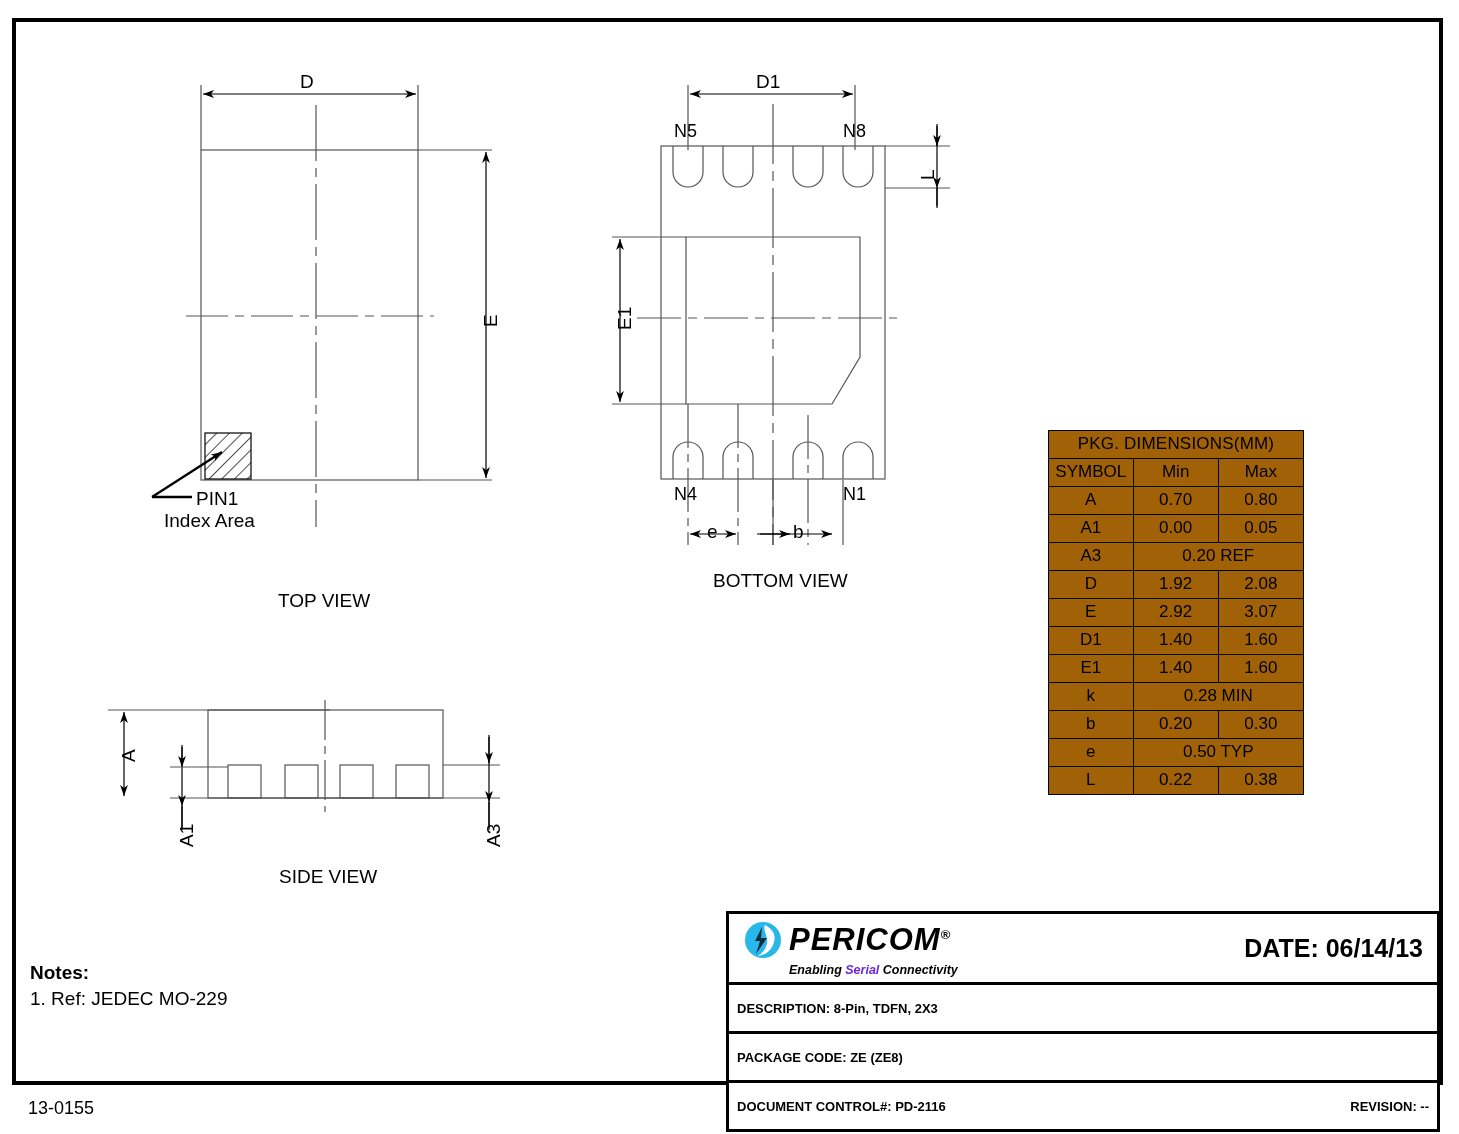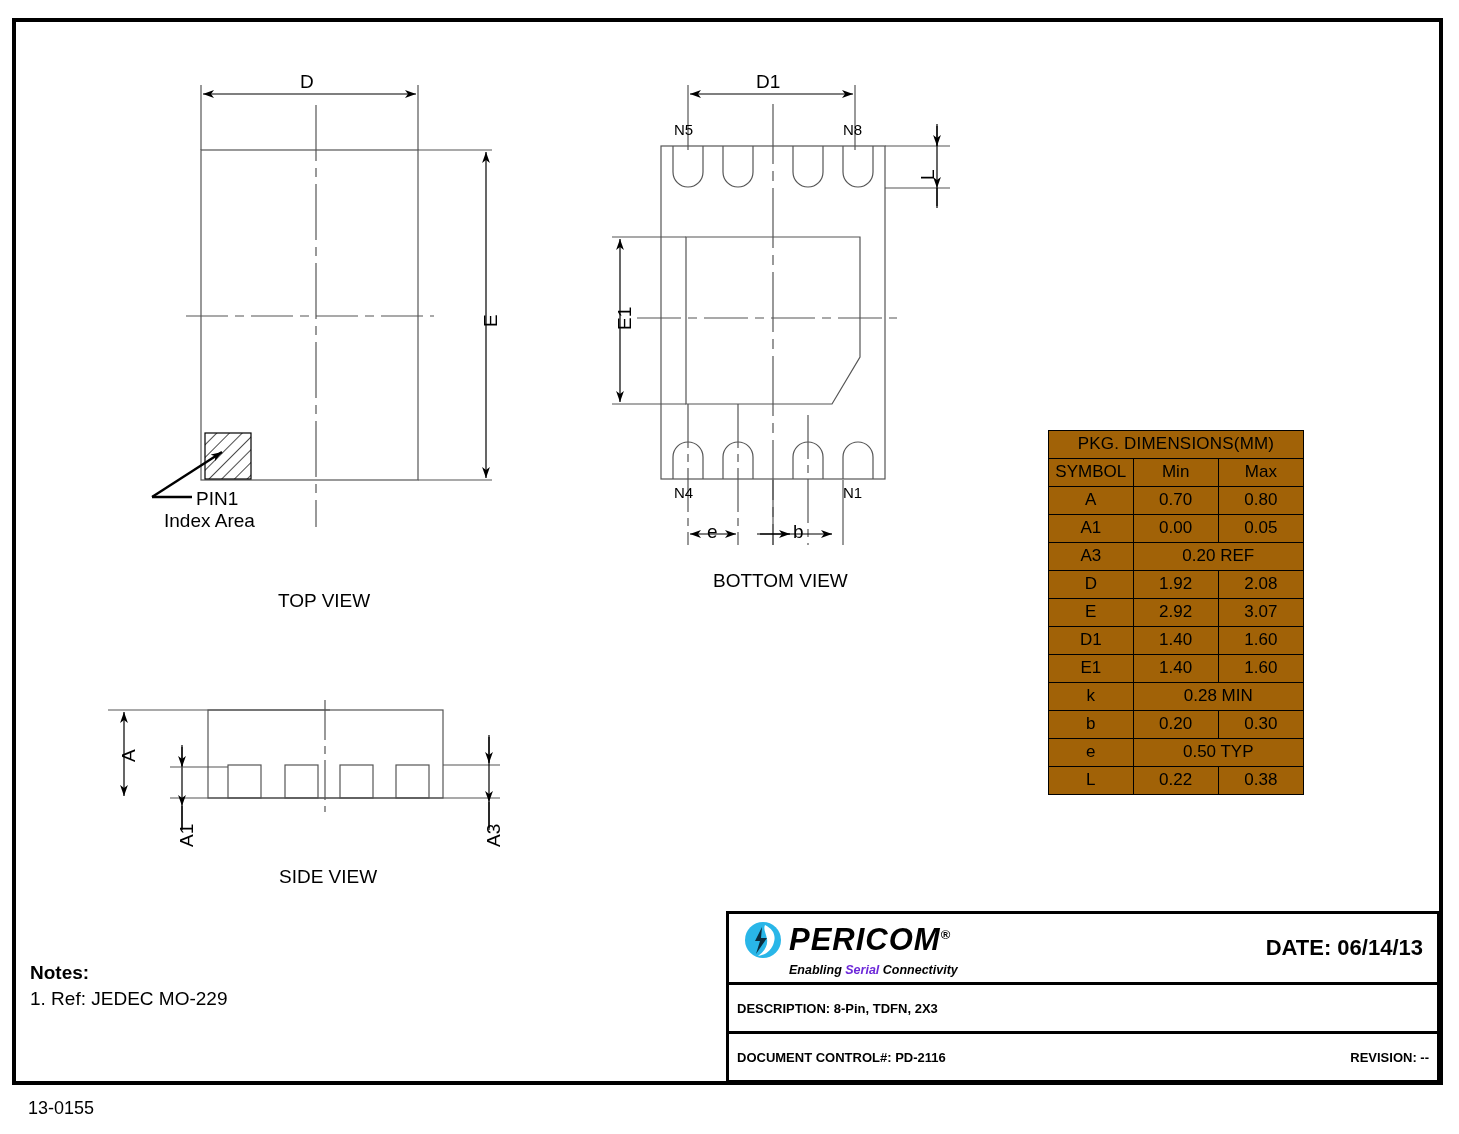--- a/index.html
+++ b/index.html
@@ -33,21 +33,21 @@
   }
 
   
   .lbl {
     position: absolute;
     font-size: 19px;
     line-height: 1;
     white-space: nowrap;
     color: #000;
   }
-  .lbl.small { font-size: 15px; }
+  .lbl.small { font-size: 18px; }
   .lbl.vert {
     transform: rotate(-90deg);
     transform-origin: left top;
   }
   .viewtitle {
     position: absolute;
     font-size: 19px;
     white-space: nowrap;
   }
 
@@ -96,21 +96,21 @@
     font-size: 13px;
     font-weight: bold;
     padding: 0 8px;
     justify-content: space-between;
     text-align: center;
   }
   .tb-left { white-space: nowrap; }
   .tb-right { white-space: nowrap; }
   .date-cell {
     margin-left: auto;
-    font-size: 22px;
+    font-size: 25px;
     font-weight: bold;
     white-space: nowrap;
     padding-right: 6px;
   }
 
   
   .logo-wrap {
     display: flex;
     flex-direction: column;
     justify-content: center;
@@ -379,20 +379,23 @@
         </div>
         <div class="logo-tag"><span>Enabling </span><span class="tag-cyan">Serial</span><span> Connectivity</span></div>
       </div>
       <div class="date-cell">DATE: 06/14/13</div>
     </div>
 
     <div class="tb-row tb-text-row">
       <span class="tb-left">DESCRIPTION:  8-Pin, TDFN, 2X3</span>
     </div>
 
+    <div class="tb-row tb-text-row">
+      <span class="tb-left">PACKAGE CODE:  ZE  (ZE8)</span>
+    </div>
 
     <div class="tb-row tb-text-row">
       <span class="tb-left">DOCUMENT CONTROL#: PD-2116</span>
       <span class="tb-right">REVISION: --</span>
     </div>
   </div>
 
   <div id="notes">
     <div class="nhead">Notes:</div>
     <div>1. Ref: JEDEC  MO-229</div>

